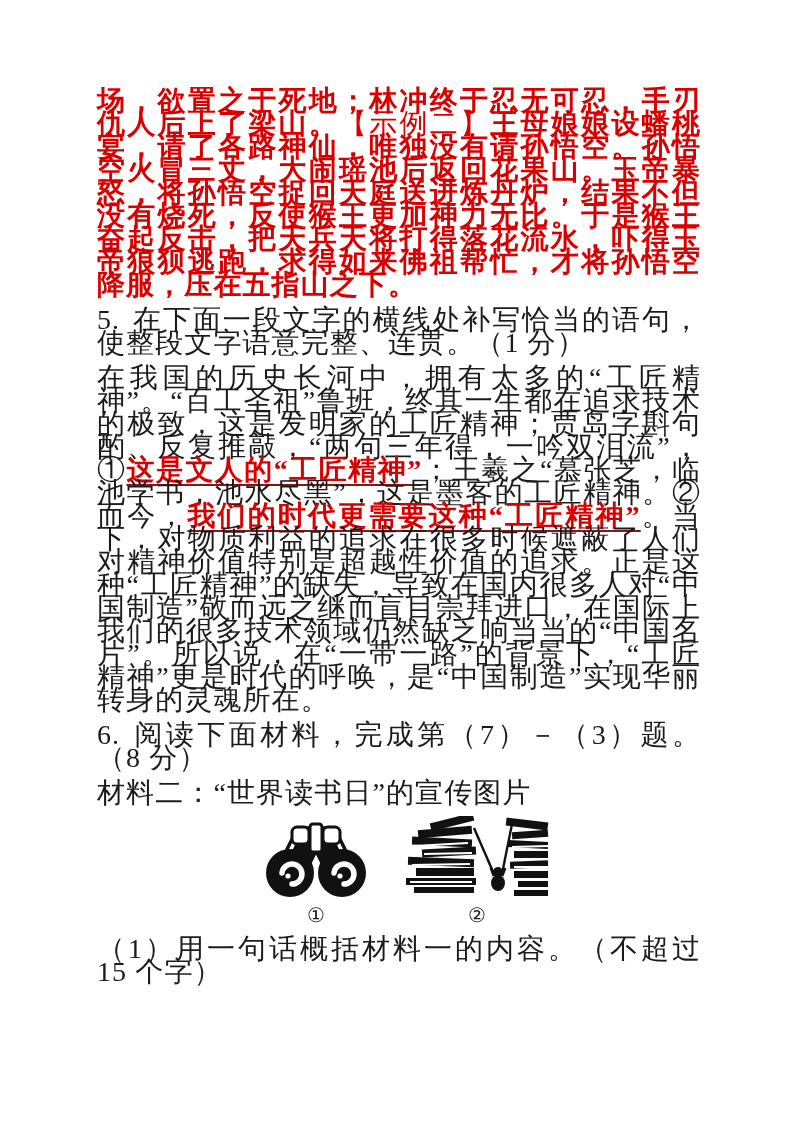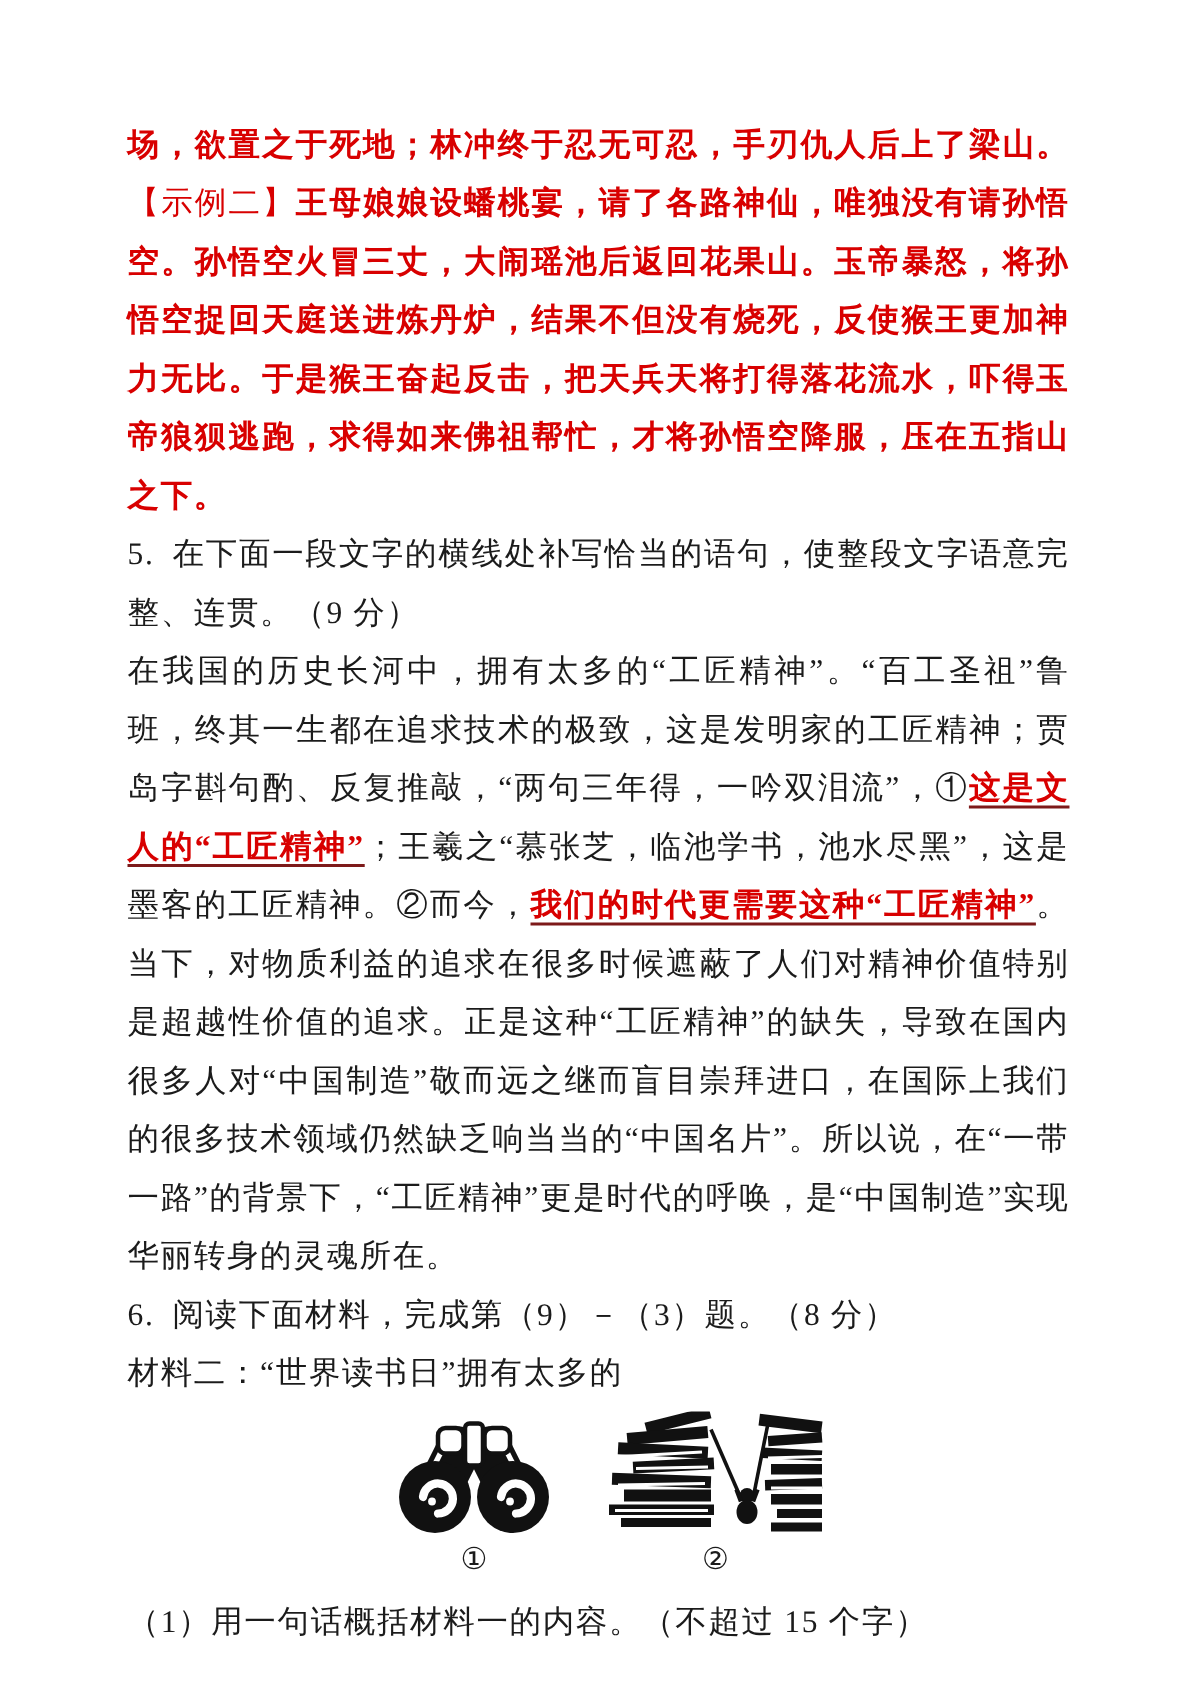--- a/index.html
+++ b/index.html
@@ -2,21 +2,21 @@
 <html style="--red: #d80000; --uline: #7d1a1a; --ink: #1b1b1b; --paper: #ffffff;"><head>
 <meta charset="utf-8">
 <style>
   :root { --red:#d80000; --uline:#7d1a1a; --ink:#1b1b1b; --paper:#ffffff; }
   html,body{margin:0;padding:0;background:var(--paper);}
   .page{
     width:793px;height:1122px;background:var(--paper);box-sizing:border-box;
     padding:77px 80px 0 85px;overflow:hidden;position:relative;
     font-family:"Liberation Serif","DejaVu Serif",serif;color:var(--ink);
   }
-  .para{margin:0;font-size:21px;line-height:39px;text-align:justify;letter-spacing:1.1px;}
+  .para{margin:12px;font-size:28px;line-height:23px;text-align:justify;letter-spacing:1.1px;}
   .red{color:var(--red);}
   .bold{font-weight:700;}
   .ans{
     color:var(--red);font-weight:700;
     text-decoration:underline;text-decoration-color:var(--uline);
     text-underline-offset:5px;text-decoration-thickness:1.5px;
   }
   .qnum{margin-right:12px;}
   .figures{display:flex;align-items:flex-end;gap:20px;margin:6px 0 0 165px;}
   .fig{margin:0;text-align:center;}
@@ -25,28 +25,28 @@
   .ink{fill:#111;}
   .inkline{stroke:#111;}
 </style>
 </head>
 <body>
 
 <div class="page">
 
   <p class="para"><span class="red bold">场，欲置之于死地；林冲终于忍无可忍，手刃仇人后上了梁山。</span><span class="red">【示例二】</span><span class="red bold">王母娘娘设蟠桃宴，请了各路神仙，唯独没有请孙悟空。孙悟空火冒三丈，大闹瑶池后返回花果山。玉帝暴怒，将孙悟空捉回天庭送进炼丹炉，结果不但没有烧死，反使猴王更加神力无比。于是猴王奋起反击，把天兵天将打得落花流水，吓得玉帝狼狈逃跑，求得如来佛祖帮忙，才将孙悟空降服，压在五指山之下。</span></p>
 
-  <p class="para"><span class="qnum">5.</span><span>在下面一段文字的横线处补写恰当的语句，使整段文字语意完整、连贯。（9 分）</span></p>
+  <p class="para"><span class="qnum">5.</span><span>在下面一段文字的横线处补写恰当的语句，使整段文字语意完整、连贯。（1 分）</span></p>
 
   <p class="para"><span>在我国的历史长河中，拥有太多的“工匠精神”。“百工圣祖”鲁班，终其一生都在追求技术的极致，这是发明家的工匠精神；贾岛字斟句酌、反复推敲，“两句三年得，一吟双泪流”，</span><span>①</span><span class="ans">这是文人的“工匠精神”</span><span>；王羲之“慕张芝，临池学书，池水尽黑”，这是墨客的工匠精神。</span><span>②</span><span>而今，</span><span class="ans">我们的时代更需要这种“工匠精神”</span><span>。当下，对物质利益的追求在很多时候遮蔽了人们对精神价值特别是超越性价值的追求。正是这种“工匠精神”的缺失，导致在国内很多人对“中国制造”敬而远之继而盲目崇拜进口，在国际上我们的很多技术领域仍然缺乏响当当的“中国名片”。所以说，在“一带一路”的背景下，“工匠精神”更是时代的呼唤，是“中国制造”实现华丽转身的灵魂所在。</span></p>
 
-  <p class="para"><span class="qnum">6.</span><span>阅读下面材料，完成第（9）－（3）题。（8 分）</span></p>
+  <p class="para"><span class="qnum">6.</span><span>阅读下面材料，完成第（7）－（3）题。（8 分）</span></p>
 
 
-  <p class="para">材料二：“世界读书日”拥有太多的</p>
+  <p class="para">材料二：“世界读书日”的宣传图片</p>
 
   <div class="figures">
     <figure class="fig">
       <svg width="132" height="80" viewBox="0 0 132 80" aria-hidden="true">
 
         <line class="inkline" x1="41" y1="50" x2="56" y2="20" stroke="#111" stroke-width="30" stroke-linecap="round"></line>
         <line class="inkline" x1="91" y1="50" x2="76" y2="20" stroke="#111" stroke-width="30" stroke-linecap="round"></line>
 
         <line x1="34" y1="42" x2="46" y2="18" stroke="#fff" stroke-width="3.5"></line>
         <line x1="98" y1="42" x2="86" y2="18" stroke="#fff" stroke-width="3.5"></line>

